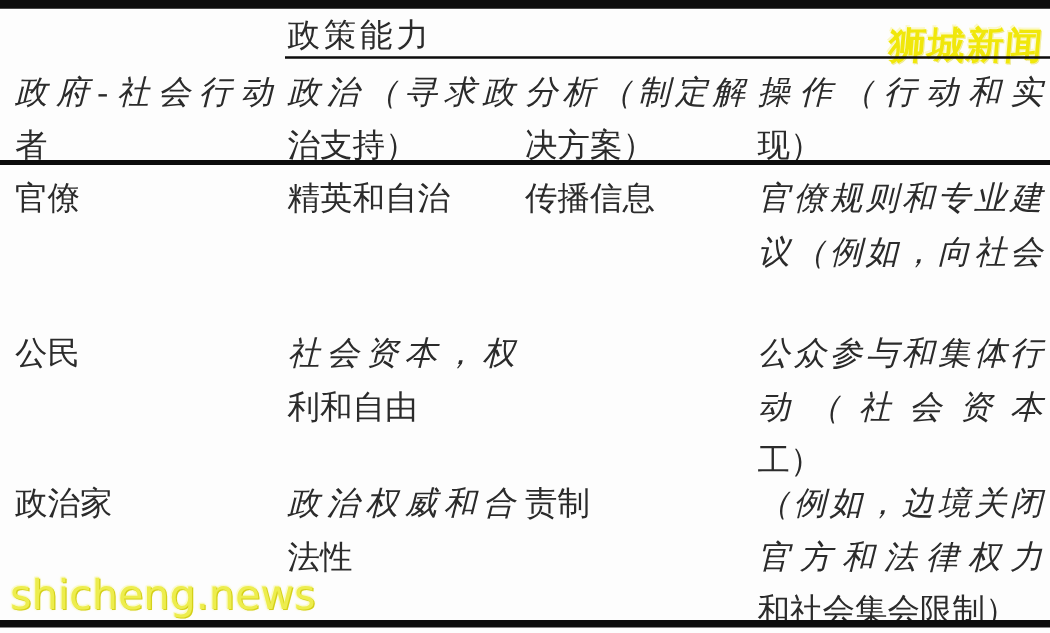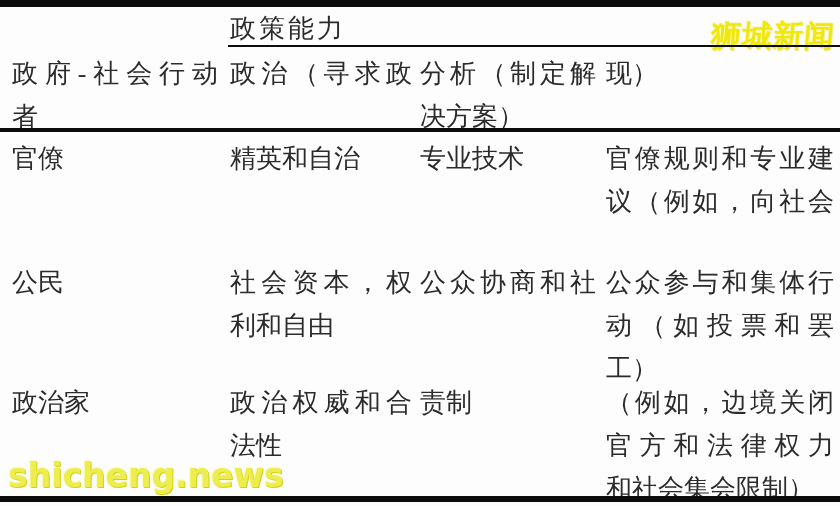--- a/index.html
+++ b/index.html
@@ -56,41 +56,42 @@
   }
   .col0 { left: 12px;  width: 206px; }
   .col1 { left: 230px; width: 182px; }
   .col2 { left: 420px; width: 176px; }
   .col3 { left: 606px; width: 228px; }
 
   .line { text-align: left; }
   .line.stretch {
     text-align: justify;
     text-align-last: justify;
+    font-style: italic;
   }
 
   .wm-tr {
     position: absolute;
     top: 16px;
     right: 5px;
     font-family: "DejaVu Sans", sans-serif;
     font-weight: bold;
     font-size: 30px;
     letter-spacing: 1px;
     color: #f0e70b;
     text-shadow: 0 0 3px #fdfcd8, 0 0 1px #fffef0, 1px 1px 0 #e6dd6e, -1px -1px 0 #fbf7c0;
     transform: skewX(-5deg);
   }
   .wm-bl {
     position: absolute;
     left: 8px;
     top: 456px;
     font-family: "DejaVu Sans", sans-serif;
     font-size: 33px;
-    font-weight: bold;
+    font-weight: normal;
     color: #eded4d;
     text-shadow: 1px 1px 0 #d4d018, -1px -1px 0 #fbfbc9, 0 0 2px #e7e457;
   }
 </style>
 </head>
 <body>
 
 <div class="page">
 
   <div class="rule rule-top"></div>
@@ -101,62 +102,63 @@
 
   <div class="rule spanner-rule"></div>
 
   <div class="header-row" id="headerRow">
       <div class="cell col0">
         <div class="line stretch">政府-社会行动</div>
         <div class="line">者</div>
       </div>
       <div class="cell col1">
         <div class="line stretch">政治（寻求政</div>
+        <div class="line">治支持）</div>
       </div>
       <div class="cell col2">
         <div class="line stretch">分析（制定解</div>
         <div class="line">决方案）</div>
       </div>
       <div class="cell col3">
+        <div class="line stretch">操作（行动和实</div>
         <div class="line">现）</div>
       </div>
     </div>
 
   <div class="rule rule-mid"></div>
 
   <div id="bodyRows">
       <div class="body-row row-0">
         <div class="cell col0">
           <div class="line">官僚</div>
         </div>
         <div class="cell col1">
           <div class="line">精英和自治</div>
         </div>
         <div class="cell col2">
-          <div class="line">专业技术</div>
+          <div class="line">传播信息</div>
         </div>
         <div class="cell col3">
           <div class="line stretch">官僚规则和专业建</div>
           <div class="line stretch">议（例如，向社会</div>
         </div>
       </div>
       <div class="body-row row-1">
         <div class="cell col0">
           <div class="line">公民</div>
         </div>
         <div class="cell col1">
           <div class="line stretch">社会资本，权</div>
           <div class="line">利和自由</div>
         </div>
         <div class="cell col2">
-          <div class="line stretch">公众协商和社</div>
         </div>
         <div class="cell col3">
           <div class="line stretch">公众参与和集体行</div>
-          <div class="line stretch">动（如投票和罢</div>
+          <div class="line stretch">动（社会资本</div>
           <div class="line">工）</div>
         </div>
       </div>
       <div class="body-row row-2">
         <div class="cell col0">
           <div class="line">政治家</div>
         </div>
         <div class="cell col1">
           <div class="line stretch">政治权威和合</div>
           <div class="line">法性</div>

